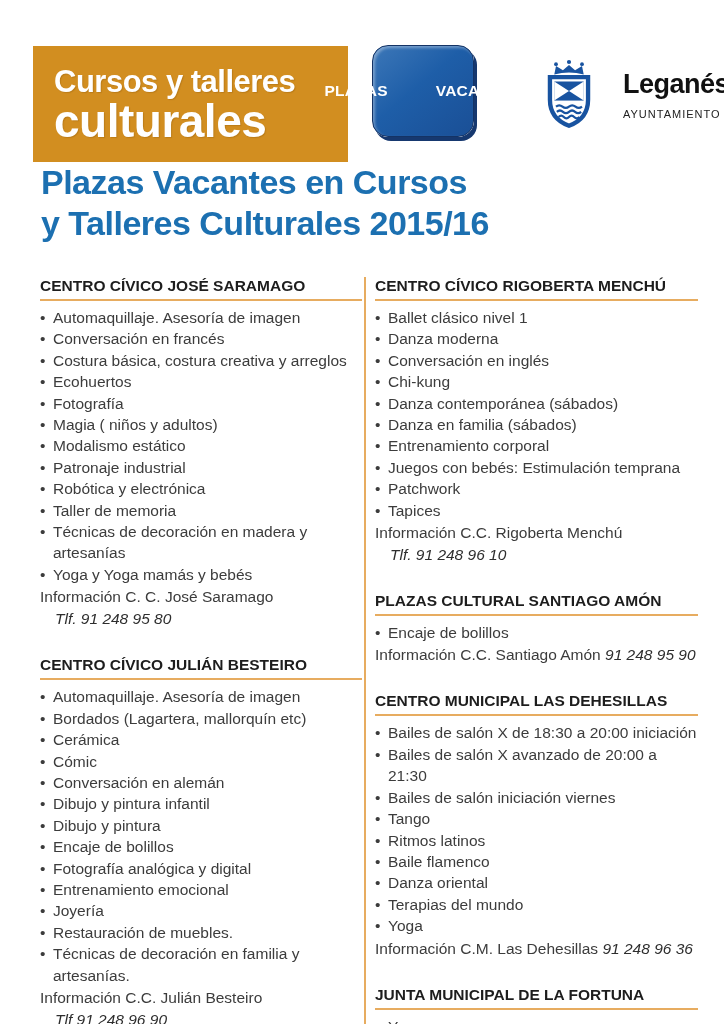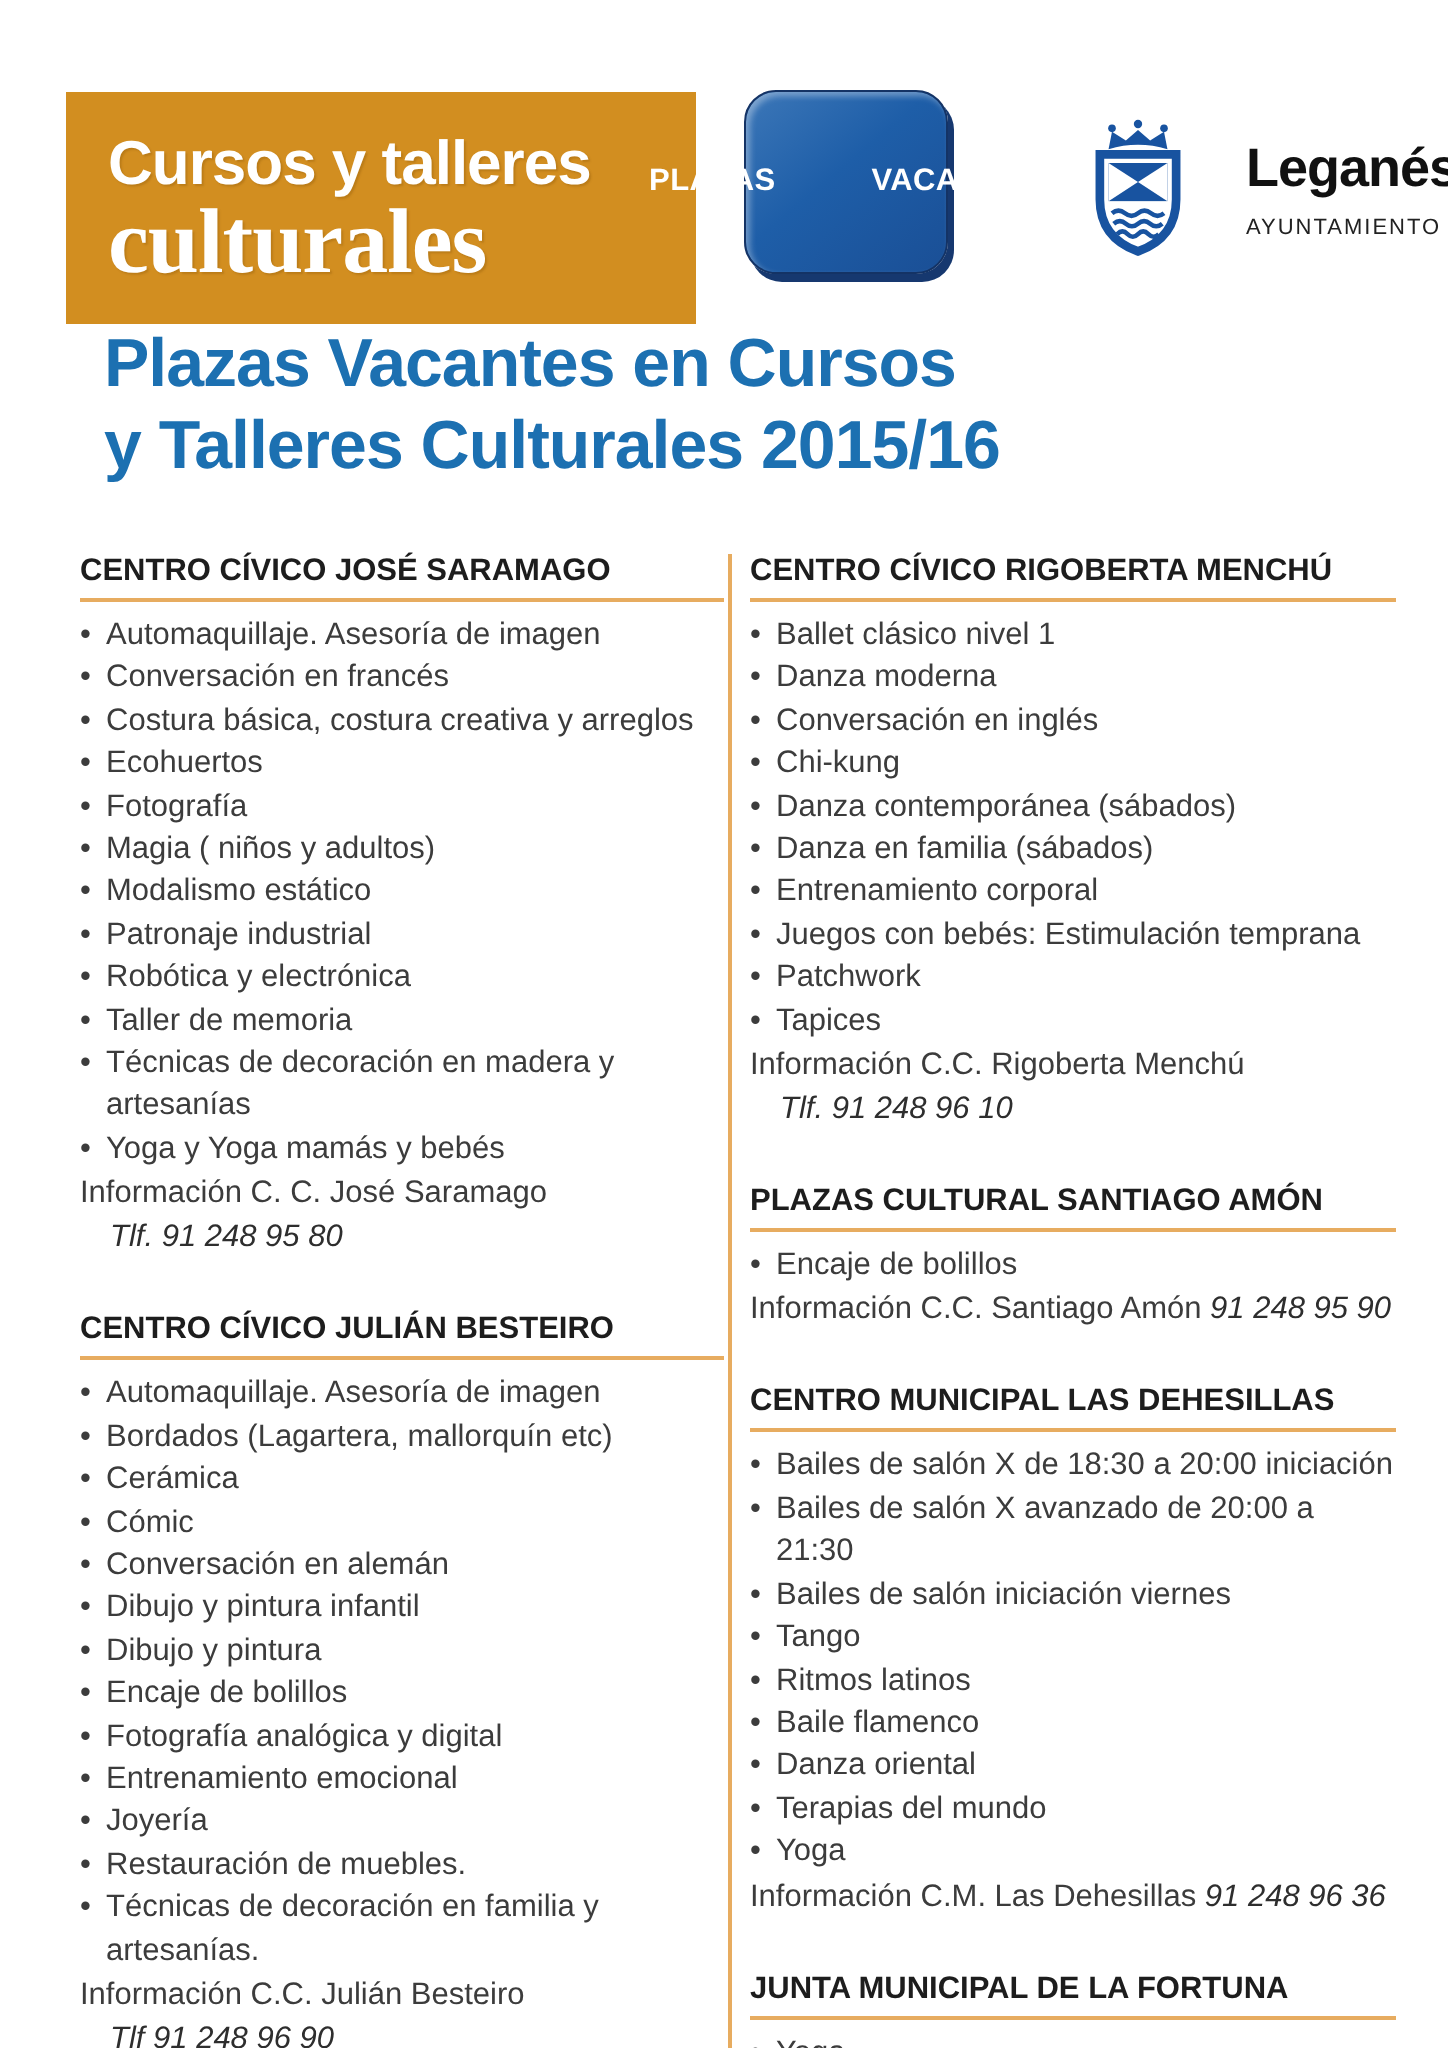--- a/index.html
+++ b/index.html
@@ -25,41 +25,41 @@
   
   .banner{
     position:absolute;left:33px;top:46px;width:315px;height:116px;
     background:var(--banner-orange);
     color:#FFFFFF;font-weight:bold;
     display:flex;flex-direction:column;justify-content:center;
     padding-left:21px;
     text-shadow:1px 1px 1px rgba(120,70,0,0.25);
   }
   .banner .line1{font-size:31px;line-height:33px;letter-spacing:-0.5px;}
-  .banner .line2{font-size:46px;line-height:46px;letter-spacing:-0.5px;font-family:Liberation Serif, serif;}
+  .banner .line2{font-size:46px;line-height:46px;letter-spacing:-0.5px;}
   .badge{
     position:absolute;left:372px;top:45px;width:102px;height:92px;
     background:linear-gradient(140deg,#3C77B8 0%,var(--badge-fill) 45%,#1A4F96 100%);
     border:1px solid #143365;border-radius:16px;
     box-shadow:inset 2px 2px 3px rgba(255,255,255,0.35), 3px 4px 0 var(--badge-edge);
     color:#FFFFFF;font-weight:bold;font-size:15.5px;line-height:22px;letter-spacing:0.2px;
     display:flex;align-items:center;justify-content:center;
     text-align:center;
     gap:48px;
   }
   .logo{
     position:absolute;left:543px;top:58px;
     display:flex;align-items:center;gap:28px;
   }
   .logo-shield{flex:0 0 auto;}
   .logo-text .logo-name{font-size:27px;font-weight:bold;color:#111;line-height:28px;letter-spacing:-0.5px;}
   .logo-text .logo-sub{font-size:11px;color:#222;letter-spacing:1px;margin-top:10px;}
   
   .page-title{
-    position:absolute;left:52px;top:162px;
+    position:absolute;left:41px;top:162px;
     color:var(--title-blue);font-weight:bold;
     font-size:34px;line-height:41px;letter-spacing:-0.5px;
   }
   
   .columns{
     position:absolute;left:40px;top:277px;width:658px;
     display:flex;align-items:stretch;
   }
   .col{min-width:0;}
   .col-left{width:322px;}

